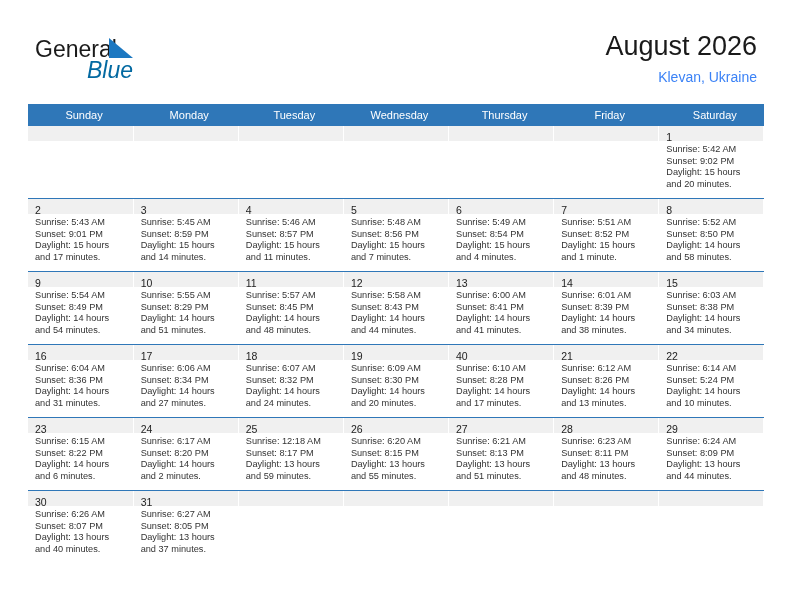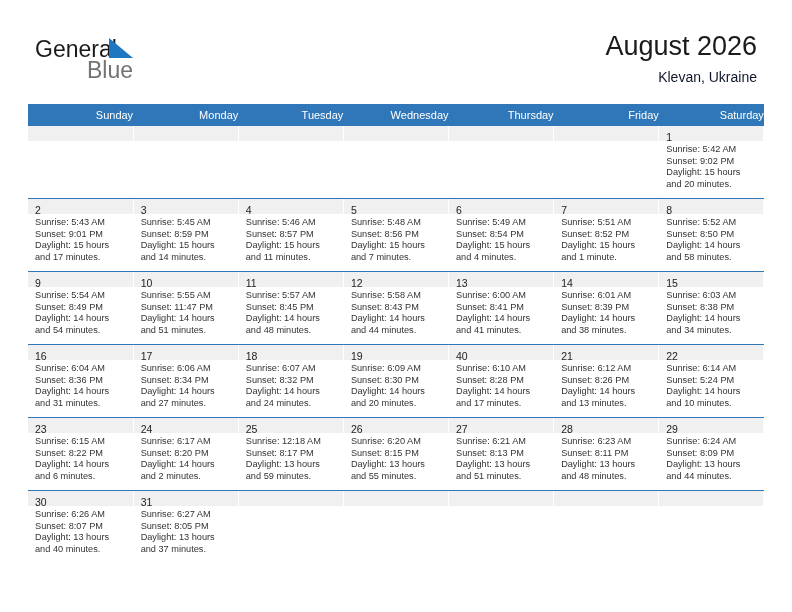--- a/index.html
+++ b/index.html
@@ -45,22 +45,23 @@
     color: #1a1a1a;
     letter-spacing: 0px;
     font-family: "Liberation Sans", sans-serif;
   }
   .logo-blue {
     position: absolute;
     left: 52px;
     top: 21px;
     font-size: 23px;
     line-height: 26px;
-    color: #737373;
-    font-family: "Liberation Sans", sans-serif;
+    color: #0369a1;
+    font-family: "Liberation Sans", sans-serif;
+    font-style: italic;
   }
   .logo-flag {
     position: absolute;
     left: 74px;
     top: 2px;
     width: 26px;
     height: 22px;
   }
   .logo-flag svg { display: block; }
 
@@ -74,40 +75,40 @@
     font-size: 27px;
     line-height: 32px;
     color: #1a1a1a;
     font-weight: normal;
     margin: 0;
     font-family: "Liberation Sans", sans-serif;
   }
   .cal-subtitle {
     font-size: 14px;
     line-height: 18px;
-    color: #0f172a;
+    color: #3b82f6;
     margin: 6px 0 0 0;
     font-family: "Liberation Sans", sans-serif;
   }
 
   
   .calendar {
     position: absolute;
     left: 28px;
     top: 104px;
     width: 736px;
     border-collapse: collapse;
     table-layout: fixed;
   }
   .calendar th {
     background: #2f77b8;
     color: #ffffff;
     font-weight: normal;
     font-size: 11px;
-    text-align: right;
+    text-align: center;
     padding: 5px 0 5px 7px;
     height: 12px;
     border: none;
     font-family: "Liberation Sans", sans-serif;
     margin-left: 36px;
   }
   .calendar col { width: 105.14px; }
 
   .calendar td {
     vertical-align: top;
@@ -337,21 +338,21 @@
               <div>Sunrise: 5:54 AM</div>
               <div>Sunset: 8:49 PM</div>
               <div>Daylight: 14 hours</div>
               <div>and 54 minutes.</div>
             </div>
           </td>
           <td class="filled">
             <div class="daynum-band"><span class="daynum">10</span></div>
             <div class="cell-body">
               <div>Sunrise: 5:55 AM</div>
-              <div>Sunset: 11:47 PM</div>
+              <div>Sunset: 8:29 PM</div>
               <div>Daylight: 14 hours</div>
               <div>and 51 minutes.</div>
             </div>
           </td>
           <td class="filled">
             <div class="daynum-band"><span class="daynum">11</span></div>
             <div class="cell-body">
               <div>Sunrise: 5:57 AM</div>
               <div>Sunset: 8:45 PM</div>
               <div>Daylight: 14 hours</div>

